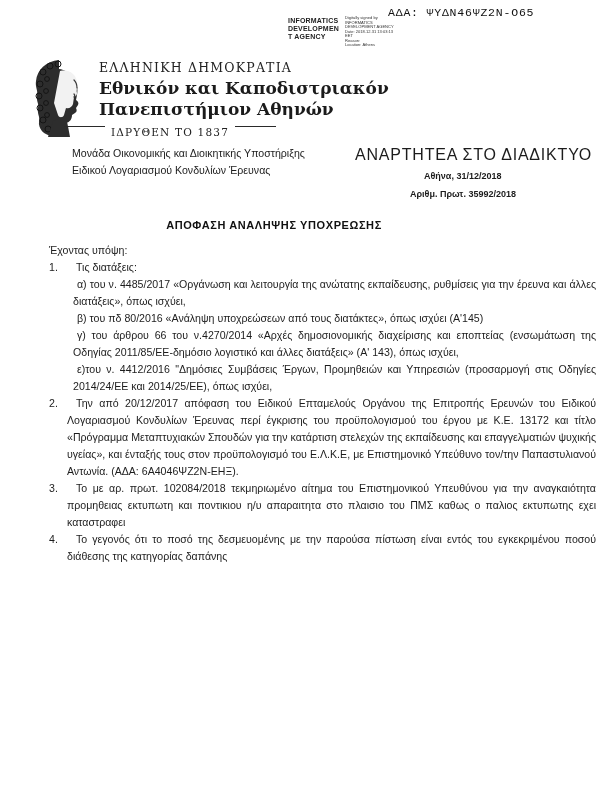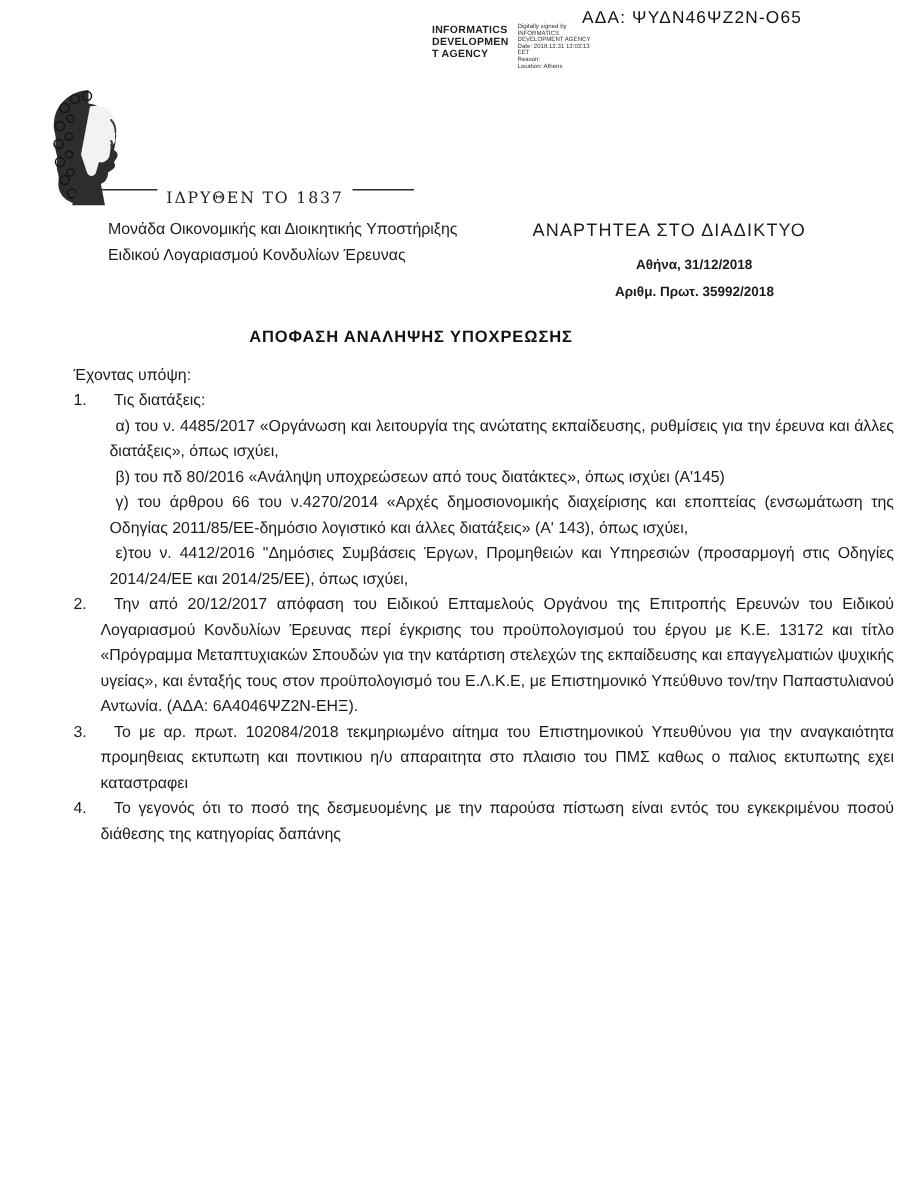--- a/index.html
+++ b/index.html
@@ -9,21 +9,21 @@
     background:#ffffff;
     margin:0 auto;
     overflow:hidden;
     font-family:"Liberation Sans", sans-serif;
     color:#1c1c1c;
   }
   
   .ada{
     position:absolute;left:388px;top:6px;
     font-size:11.5px;letter-spacing:0.8px;color:#111;
-    font-family:Liberation Sans, sans-serif;
+    font-family:Liberation Mono, monospace;
   }
   
   .stamp-agency{
     position:absolute;left:288px;top:17px;width:56px;
     font-size:7px;font-weight:bold;line-height:8px;color:#222;
     letter-spacing:0.2px;
   }
   .stamp-sig{
     position:absolute;left:345px;top:16px;width:110px;
     font-size:7px;line-height:7.6px;color:#333;
@@ -38,21 +38,21 @@
   .founded{
     position:absolute;left:64px;top:126px;width:212px;
     display:flex;
     font-family:"DejaVu Serif", serif;font-size:10.5px;letter-spacing:1.2px;color:#222;
   }
   .founded .rule{flex:1;height:1.2px;background:#2a2a2a;}
   .founded .ftxt{margin:0 6px;white-space:nowrap;}
   
   .unit{position:absolute;left:72px;top:145px;font-size:10.6px;line-height:17px;color:#1c1c1c;}
   
-  .notice{position:absolute;left:355px;top:146px;font-size:12px;letter-spacing:0.8px;color:#1c1c1c;}
+  .notice{position:absolute;left:355px;top:146px;font-size:16px;letter-spacing:0.8px;color:#1c1c1c;}
   .place-date{position:absolute;left:424px;top:171px;font-size:9px;font-weight:bold;color:#1c1c1c;}
   .protocol{position:absolute;left:410px;top:189px;font-size:9px;font-weight:bold;color:#1c1c1c;}
   
   .doc-title{
     position:absolute;left:0;top:219px;width:548px;
     text-align:center;font-size:11px;font-weight:bold;letter-spacing:0.6px;color:#111;
   }
   
   .doc-body{
     position:absolute;left:49px;top:242px;width:547px;
@@ -101,20 +101,25 @@
       <circle cx="15" cy="70" r="3"></circle>
         <circle cx="25" cy="5" r="3"></circle>
         <circle cx="14" cy="20" r="2.4"></circle>
       <circle cx="13" cy="32" r="2.4"></circle>
         <circle cx="13" cy="44" r="2.4"></circle>
         <circle cx="14" cy="56" r="2.4"></circle>
     </g>
     <path d="M20 62l13-5 4 21H15z" fill="#2d2d2d"></path>
   </svg>
 
+  <div class="hdr">
+    <div class="republic">ΕΛΛΗΝΙΚΗ ΔΗΜΟΚΡΑΤΙΑ</div>
+    <div class="uni">Εθνικόν και Καποδιστριακόν</div>
+    <div class="uni">Πανεπιστήμιον Αθηνών</div>
+  </div>
   <div class="founded">
     <span class="rule"></span>
     <span class="ftxt">ΙΔΡΥΘΕΝ ΤΟ 1837</span>
     <span class="rule"></span>
   </div>
 
   <div class="unit">
     <div>Μονάδα Οικονομικής και Διοικητικής Υποστήριξης</div>
     <div>Ειδικού Λογαριασμού Κονδυλίων Έρευνας</div>
   </div>

